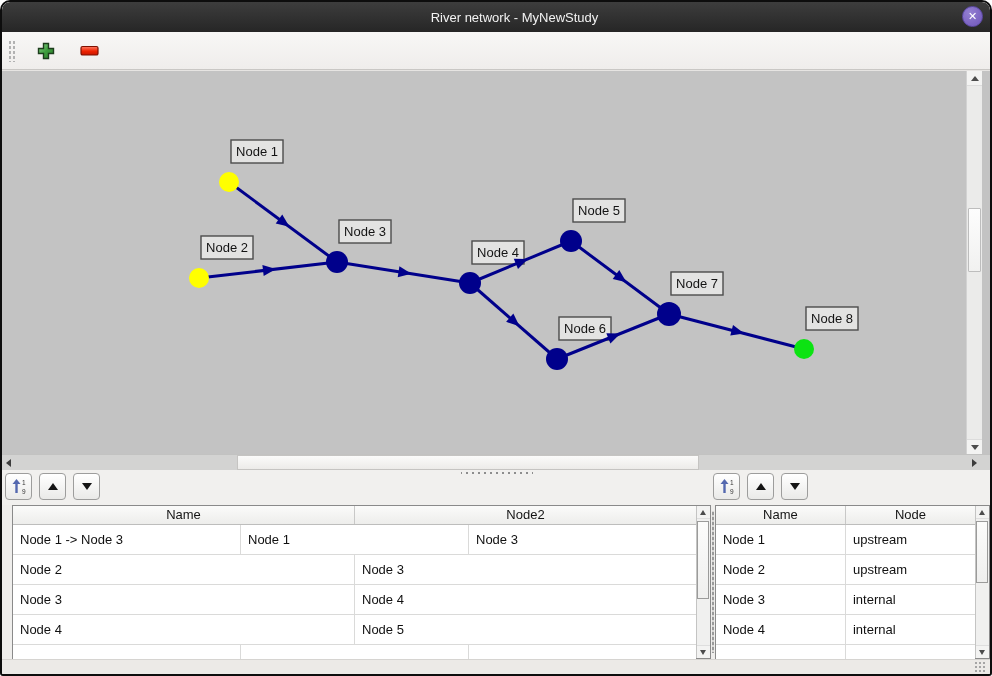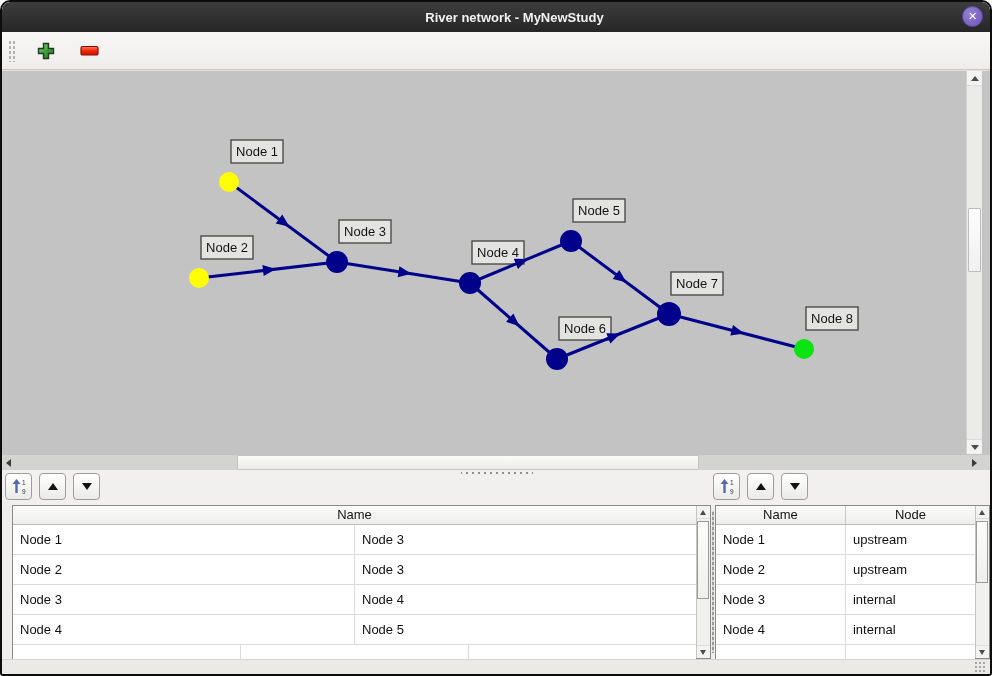--- a/index.html
+++ b/index.html
@@ -16,21 +16,21 @@
   }
 
   
   .titlebar {
     height: 30px;
     background: linear-gradient(#3d3d3d, #262626);
     display: flex; align-items: center; justify-content: center;
     position: relative;
     border-radius: 8px 8px 0 0;
   }
-  .titlebar .title { color: #f2f2f2; font-weight: bold; font-size: 13px; margin-left: 37px; }
+  .titlebar .title { color: #f2f2f2; font-weight: normal; font-size: 13px; margin-left: 37px; }
   .close-btn {
     position: absolute; right: 7px; top: 4px;
     width: 21px; height: 21px; border-radius: 50%;
     background: radial-gradient(circle at 35% 30%, #9480d2, #7a62c1 70%);
     border: 1px solid #5f4ba8;
     color: #ffffff; font-size: 11px; font-weight: bold;
     display: flex; align-items: center; justify-content: center;
     cursor: pointer;
   }
 
@@ -318,23 +318,25 @@
       <button class="mbtn">
           <div class="tri-down big"></div>
         </button>
     </div>
   </div>
 
   <div class="tables">
     <div class="table-panel panel-left" id="link-table">
       <div class="t-head">
           <div class="t-hcell">Name</div>
+          <div class="t-hcell">Node2</div>
         </div>
       <div class="t-body">
           <div class="t-row">
+            <div class="t-cell">Node 1 -&gt; Node 3</div>
             <div class="t-cell">Node 1</div>
             <div class="t-cell">Node 3</div>
           </div>
           <div class="t-row">
             <div class="t-cell">Node 2</div>
             <div class="t-cell">Node 3</div>
           </div>
           <div class="t-row">
             <div class="t-cell">Node 3</div>
             <div class="t-cell">Node 4</div>

